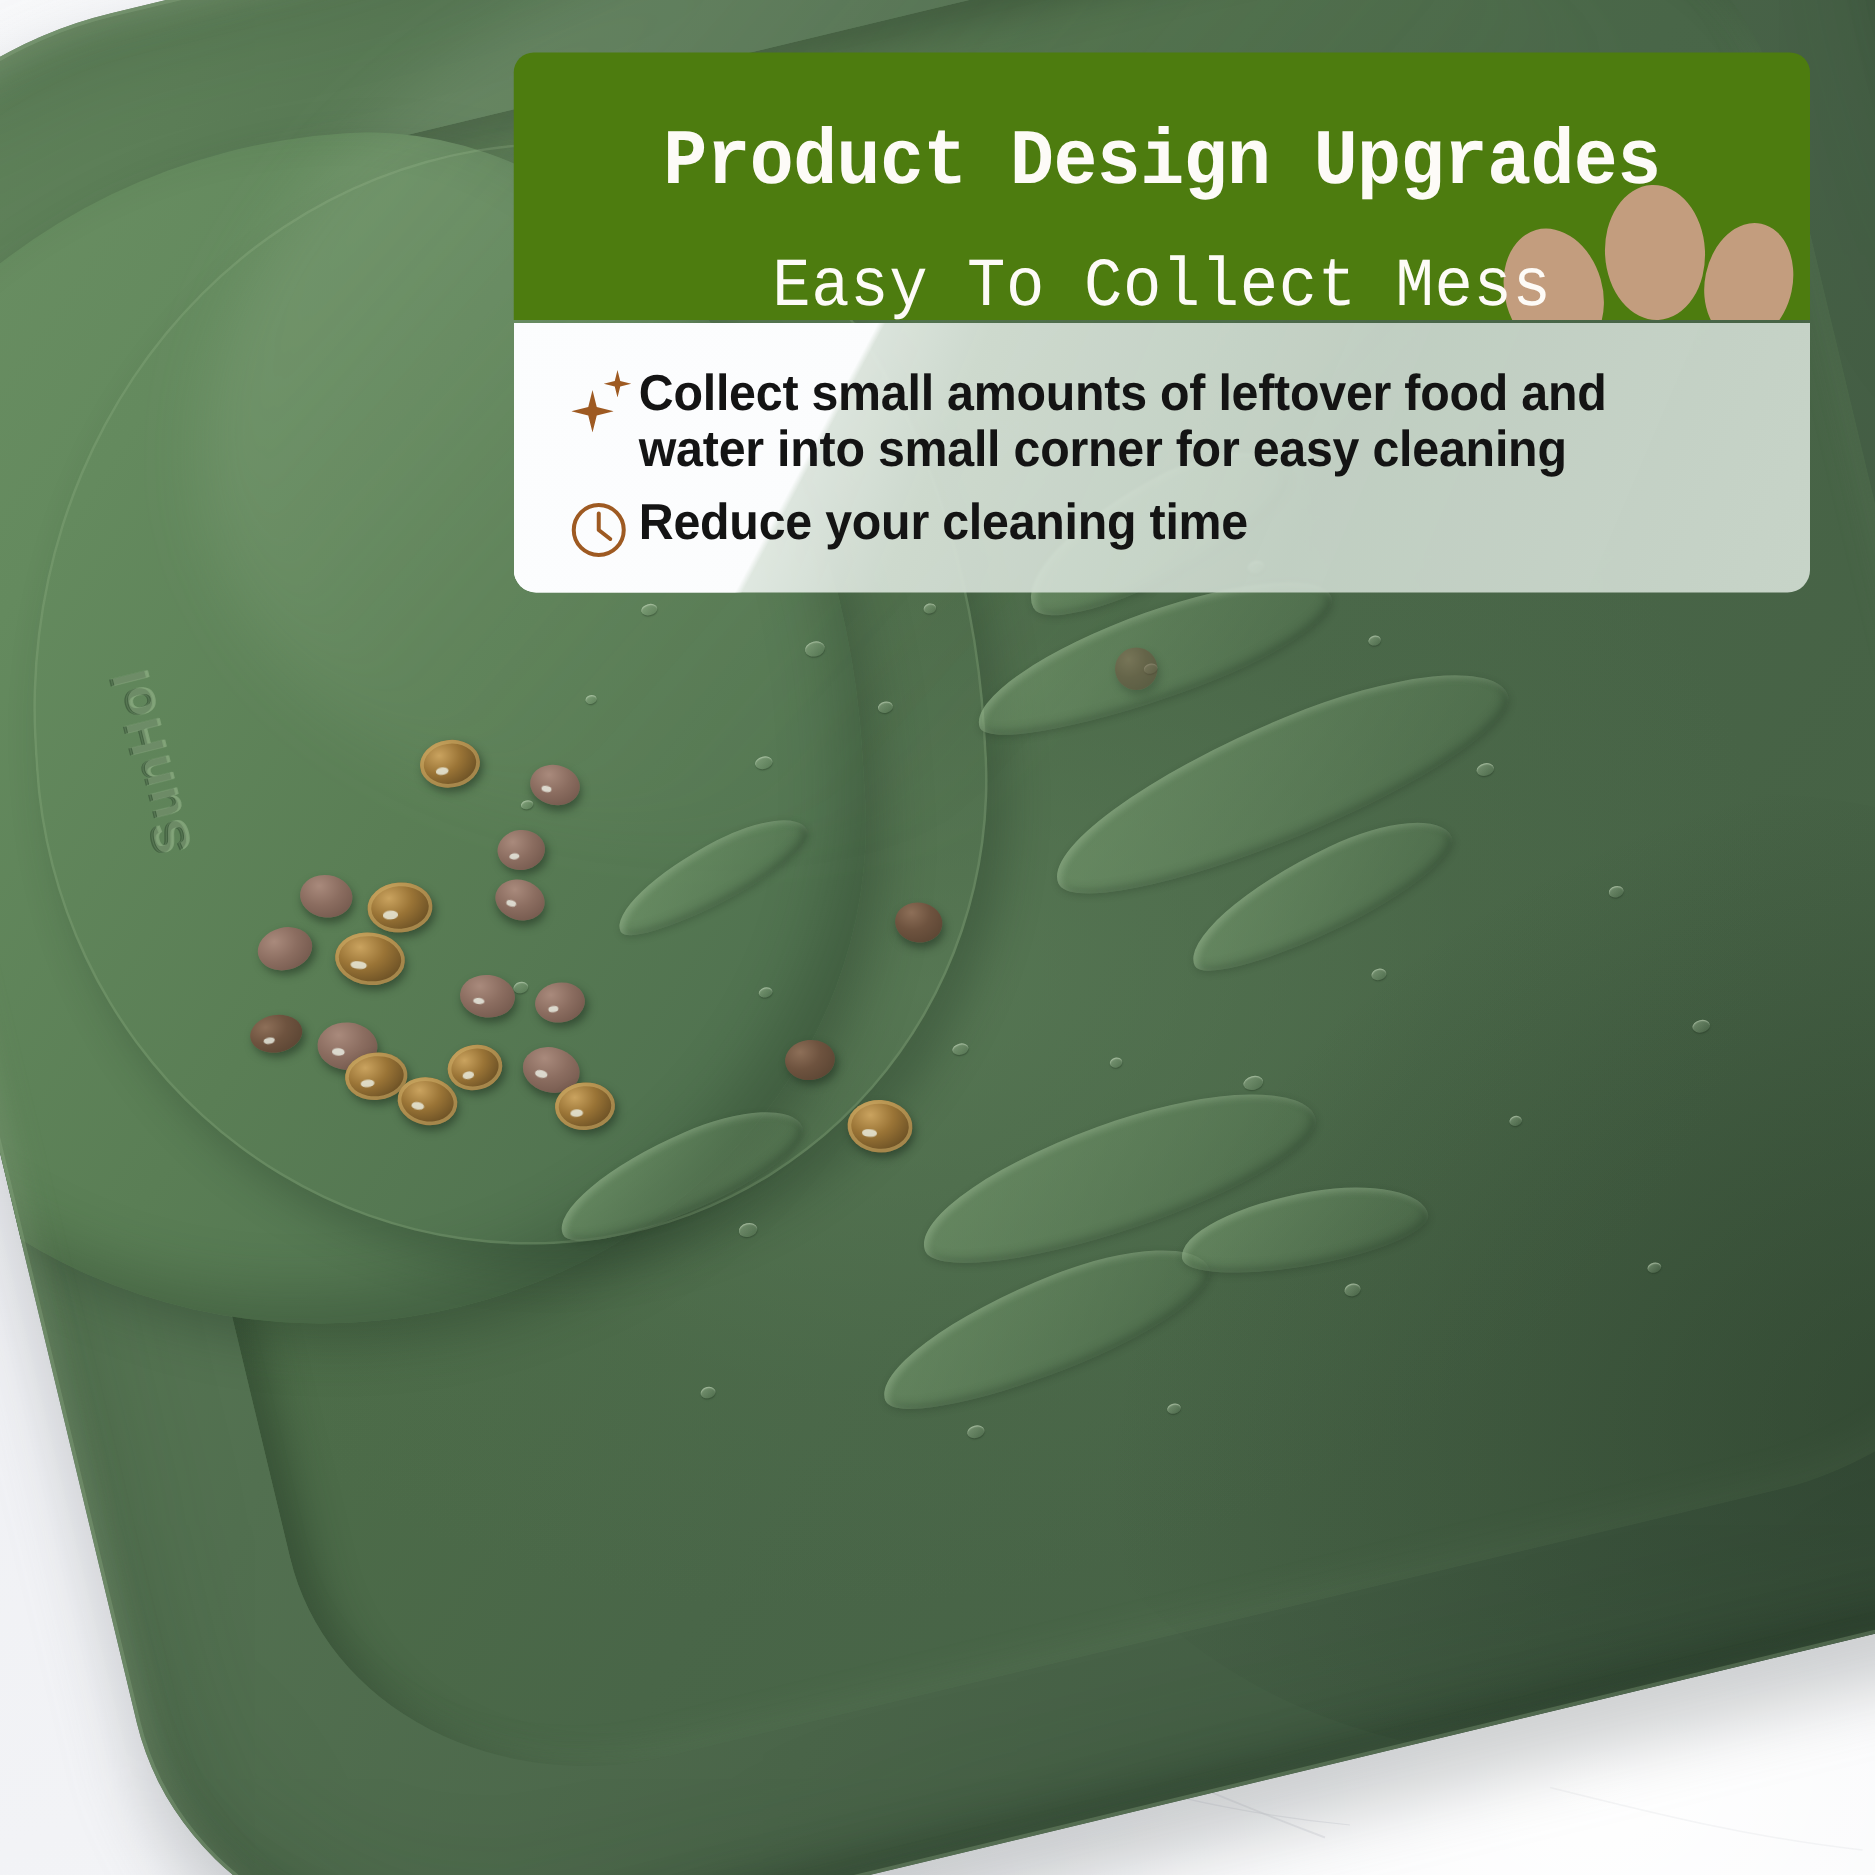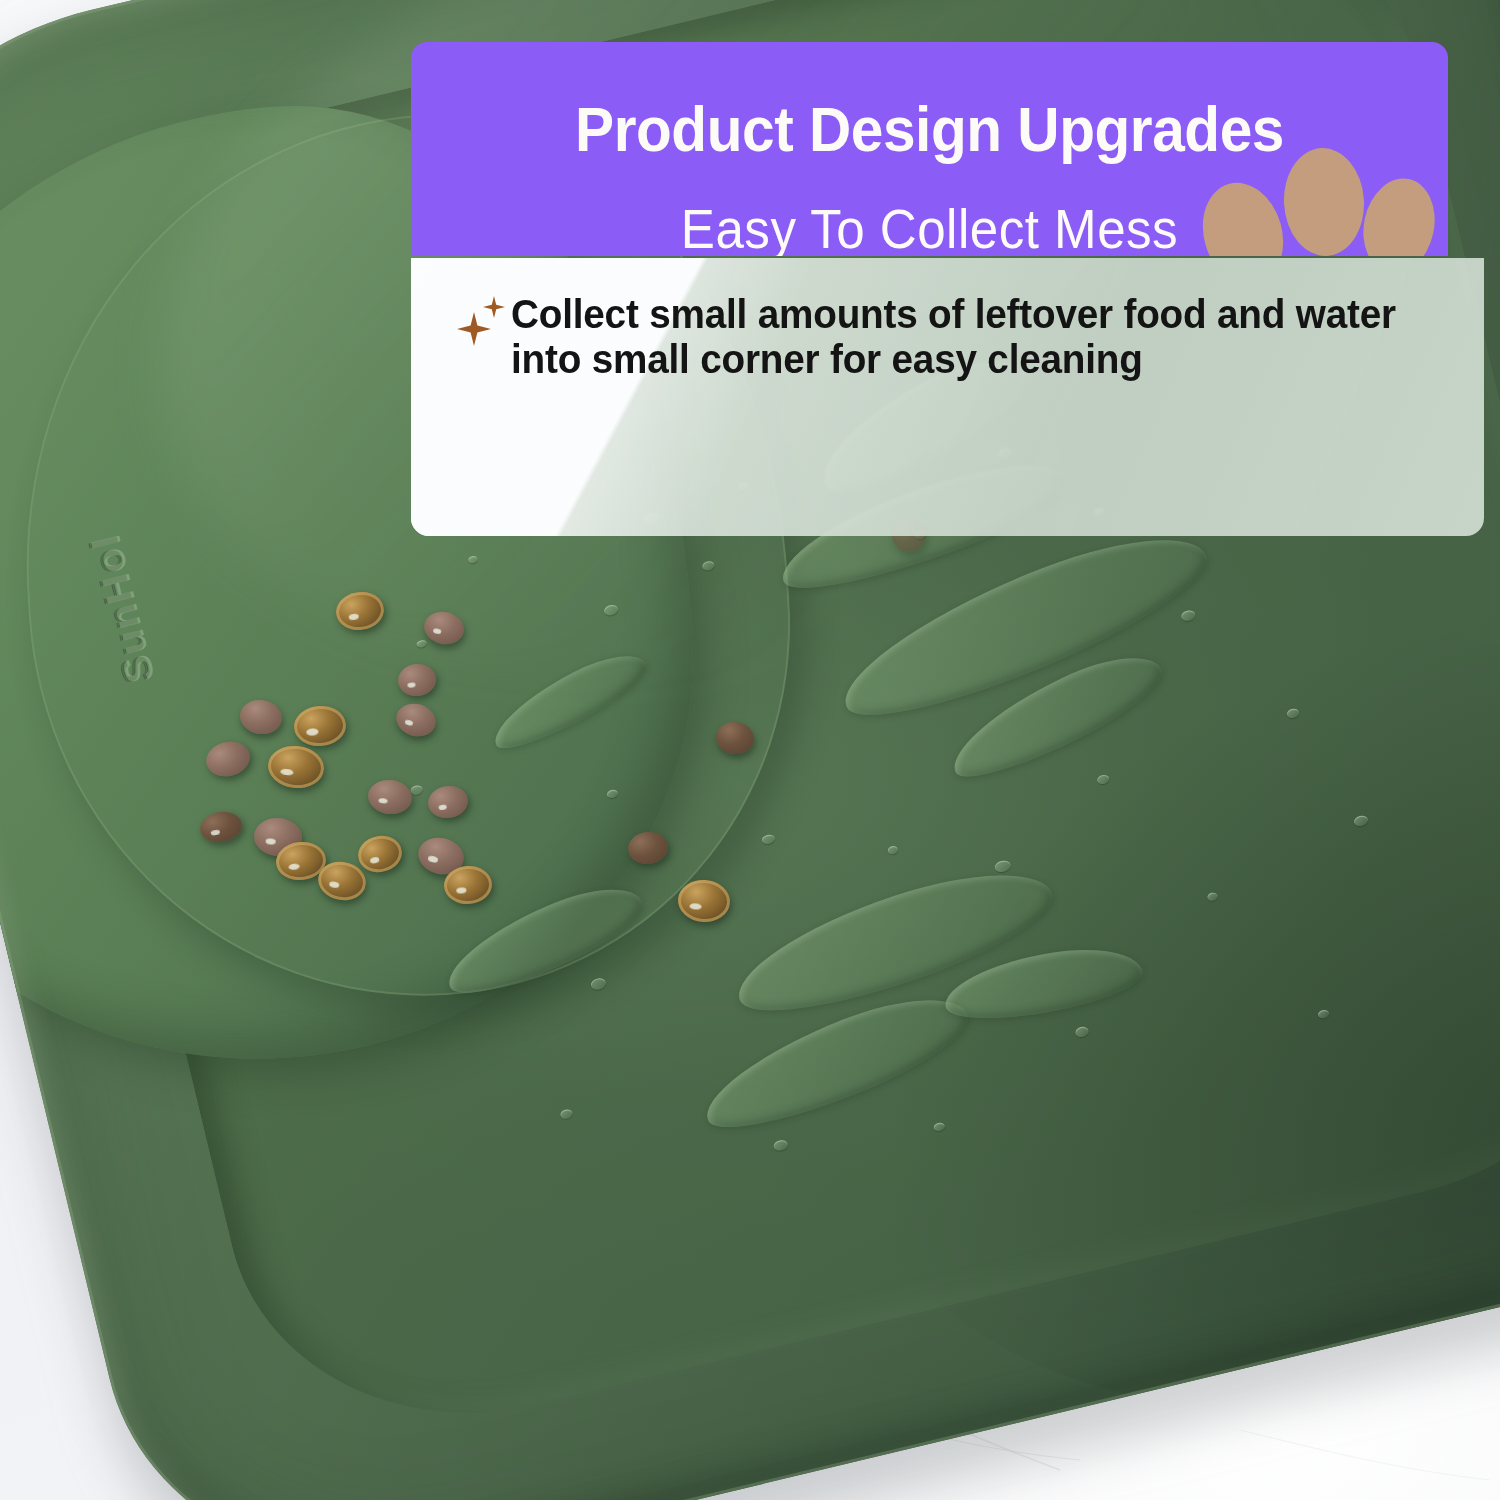--- a/index.html
+++ b/index.html
@@ -122,23 +122,24 @@
   .kib.dark{background:radial-gradient(ellipse at 32% 28%, #8d6f58 0%, #6e533f 42%, #54402f 100%);}
   .kib.wet{background:radial-gradient(ellipse at 34% 30%, #caa35f 0%, #9a7436 38%, #6f5326 72%, #8a6a33 100%);
     box-shadow:2px 4px 7px rgba(24,40,26,.50), inset 0 0 0 3px rgba(210,176,106,.55);}
   .kib.mauve{background:radial-gradient(ellipse at 34% 28%, #a98a7c 0%, #8b6d60 45%, #6b5146 100%);}
   .kib .glint{position:absolute;width:22%;height:16%;left:24%;top:56%;border-radius:50%;
     background:rgba(240,245,235,.78);filter:blur(.5px);}
 
   
   .banner{
     position:absolute;left:411px;top:42px;width:1037px;height:214px;
-    background:#8b5cf6;
+    background:#4d7c0f;
     border-radius:16px 16px 0 0;
     overflow:hidden;
+    font-family:Liberation Mono, monospace;
   }
   .paw{position:absolute;right:6px;top:86px;width:250px;height:200px;}
   .paw span{position:absolute;border-radius:50%;background:#c39d7e;}
   .paw .t1{left:12px;  top:54px;  width:78px; height:104px; transform:rotate(-16deg);}
   .paw .t2{left:92px;  top:20px;  width:80px; height:108px; transform:rotate(-3deg);}
   .paw .t3{left:172px; top:50px;  width:70px; height:96px;  transform:rotate(12deg);}
   .banner-title{
     position:absolute;left:0;right:0;top:56px;text-align:center;
     color:#fdfbf7;font-size:63px;line-height:1;font-weight:700;
     letter-spacing:-.5px;
@@ -146,32 +147,31 @@
   }
   .banner-sub{
     position:absolute;left:0;right:0;top:160px;text-align:center;
     color:#fdfbf7;font-size:55px;line-height:1;font-weight:400;
     letter-spacing:.5px;
     transform:scaleX(.93);
   }
 
   
   .panel{
-    position:absolute;left:411px;top:258px;width:1037px;height:278px;
+    position:absolute;left:411px;top:258px;width:1037px;height:216px;
     border-radius:0 0 18px 18px;
     background:
       linear-gradient(113deg,
         rgba(250,251,252,.95) 0%,
         rgba(246,249,248,.94) 16%,
         rgba(219,229,220,.90) 34%,
         rgba(209,221,211,.88) 62%,
         rgba(213,224,214,.90) 100%);
     backdrop-filter:blur(1px);
     overflow:hidden;
-    padding-left:36px;
   }
   .panel .diag{
     position:absolute;left:-30px;top:-10px;width:430px;height:330px;
     background:linear-gradient(118deg, rgba(252,253,254,.98) 0%, rgba(252,253,254,.98) 54%, rgba(252,253,254,0) 55%);
   }
   .bullets{position:absolute;left:44px;top:32px;right:24px;}
   .row{display:flex;align-items:flex-start;margin-bottom:6px;}
   .row .ico{flex:0 0 auto;width:56px;height:56px;position:relative;margin-top:6px;}
   .row .txt{
     color:#141414;font-size:40.5px;line-height:1.12;font-weight:700;
@@ -340,17 +340,26 @@
         <div class="ico">
           <div class="sparkle">
               <span class="s big"></span>
               <span class="s sml"></span>
             </div>
         </div>
         <div class="txt">Collect small amounts of leftover food and water into small corner for easy cleaning</div>
       </div>
 
 
+      <div class="row r3">
+        <div class="ico">
+          <svg width="48" height="50" viewBox="0 0 24 24" fill="none" stroke="#9e5a22" stroke-width="1.6" stroke-linecap="round" stroke-linejoin="round">
+            <circle cx="12" cy="12" r="10"></circle>
+            <path d="M12 5.4 V12 L16.6 15.6"></path>
+          </svg>
+        </div>
+        <div class="txt">Reduce your cleaning time</div>
+      </div>
 
     </div>
   </div>
 
 </div>
 
 </body></html>

